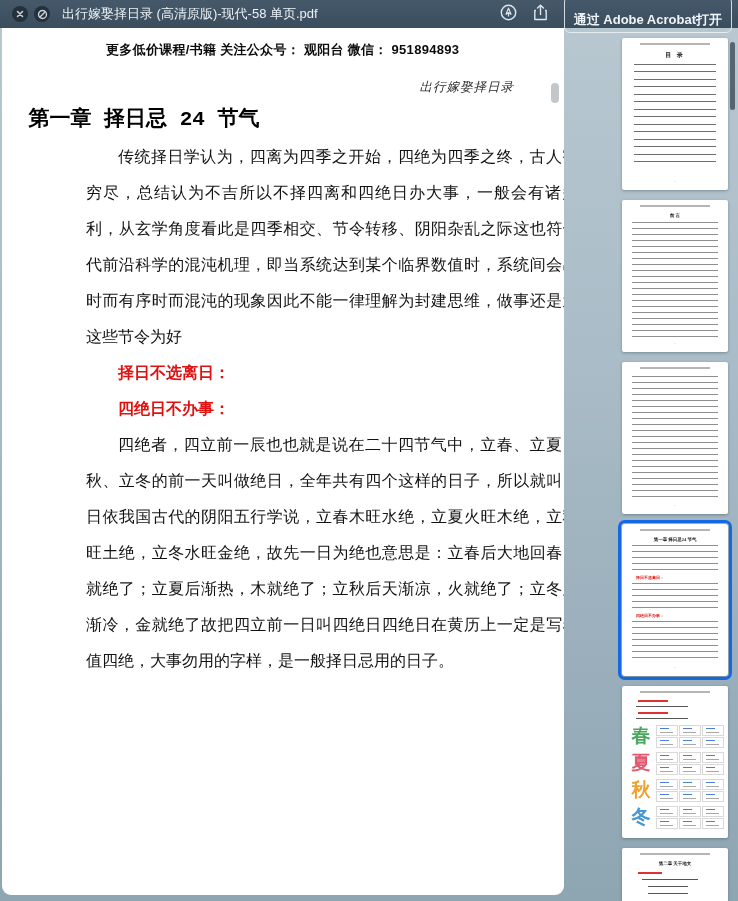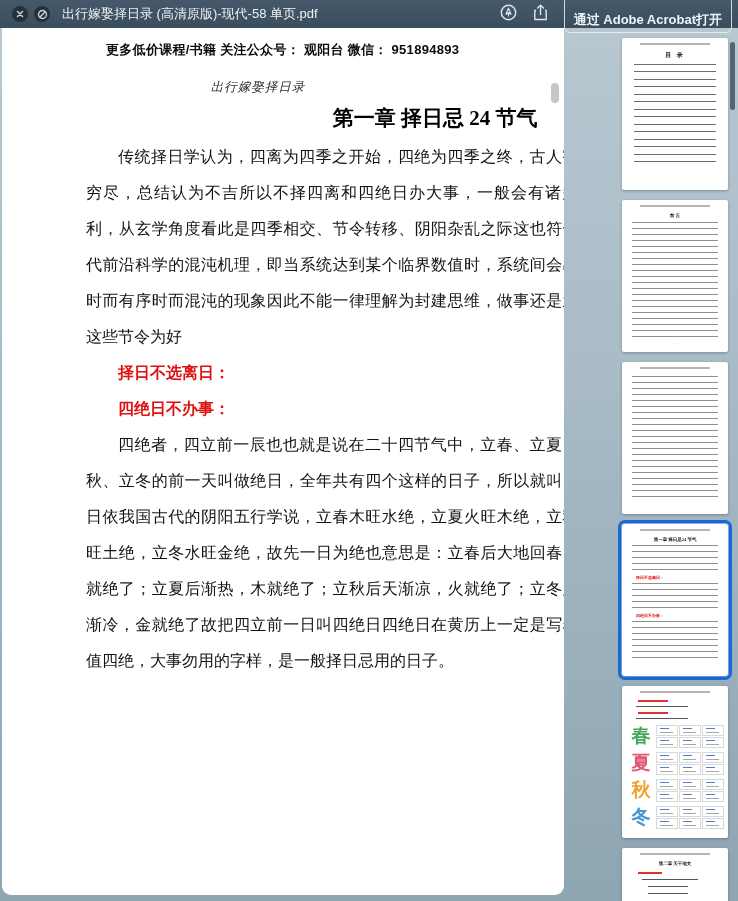--- a/index.html
+++ b/index.html
@@ -36,27 +36,27 @@
   
   .doc {
     position:absolute; top:28px; left:2px; width:562px; bottom:6px;
     background:#ffffff; border-radius:0 0 9px 9px; z-index:10; overflow:hidden;
   }
   .promo {
     margin:13px 0 0 104px; font-size:13px; font-weight:700; color:#0c0c0c;
     letter-spacing:.3px;
   }
   .running-header {
-    margin:20px 50px 0 0; text-align:center;
+    margin:20px 50px 0 0; text-align:right;
     font-family:"Liberation Serif","DejaVu Serif",serif;
     font-style:italic; font-size:12.5px; color:#2a2a2a; letter-spacing:1px;
   }
   .chapter-title {
-    margin:8px auto 0; width:509px; text-align:right;
-    font-family:Liberation Serif, serif;
+    margin:8px auto 0; width:509px; text-align:left;
+    font-family:Liberation Mono, monospace;
     font-size:21px; font-weight:700; color:#000;
   }
   .body-col {
     margin:7px 0 0 84px; width:509px;
     font-family:"Liberation Serif","DejaVu Serif",serif;
     font-size:16px; line-height:36px; color:#131313;
     text-align:justify; text-justify:inter-ideograph;
   }
   .body-col p { text-indent:2em; margin:0; }
   .sec-heading { color:#e01111; font-weight:700; text-indent:2em; }

